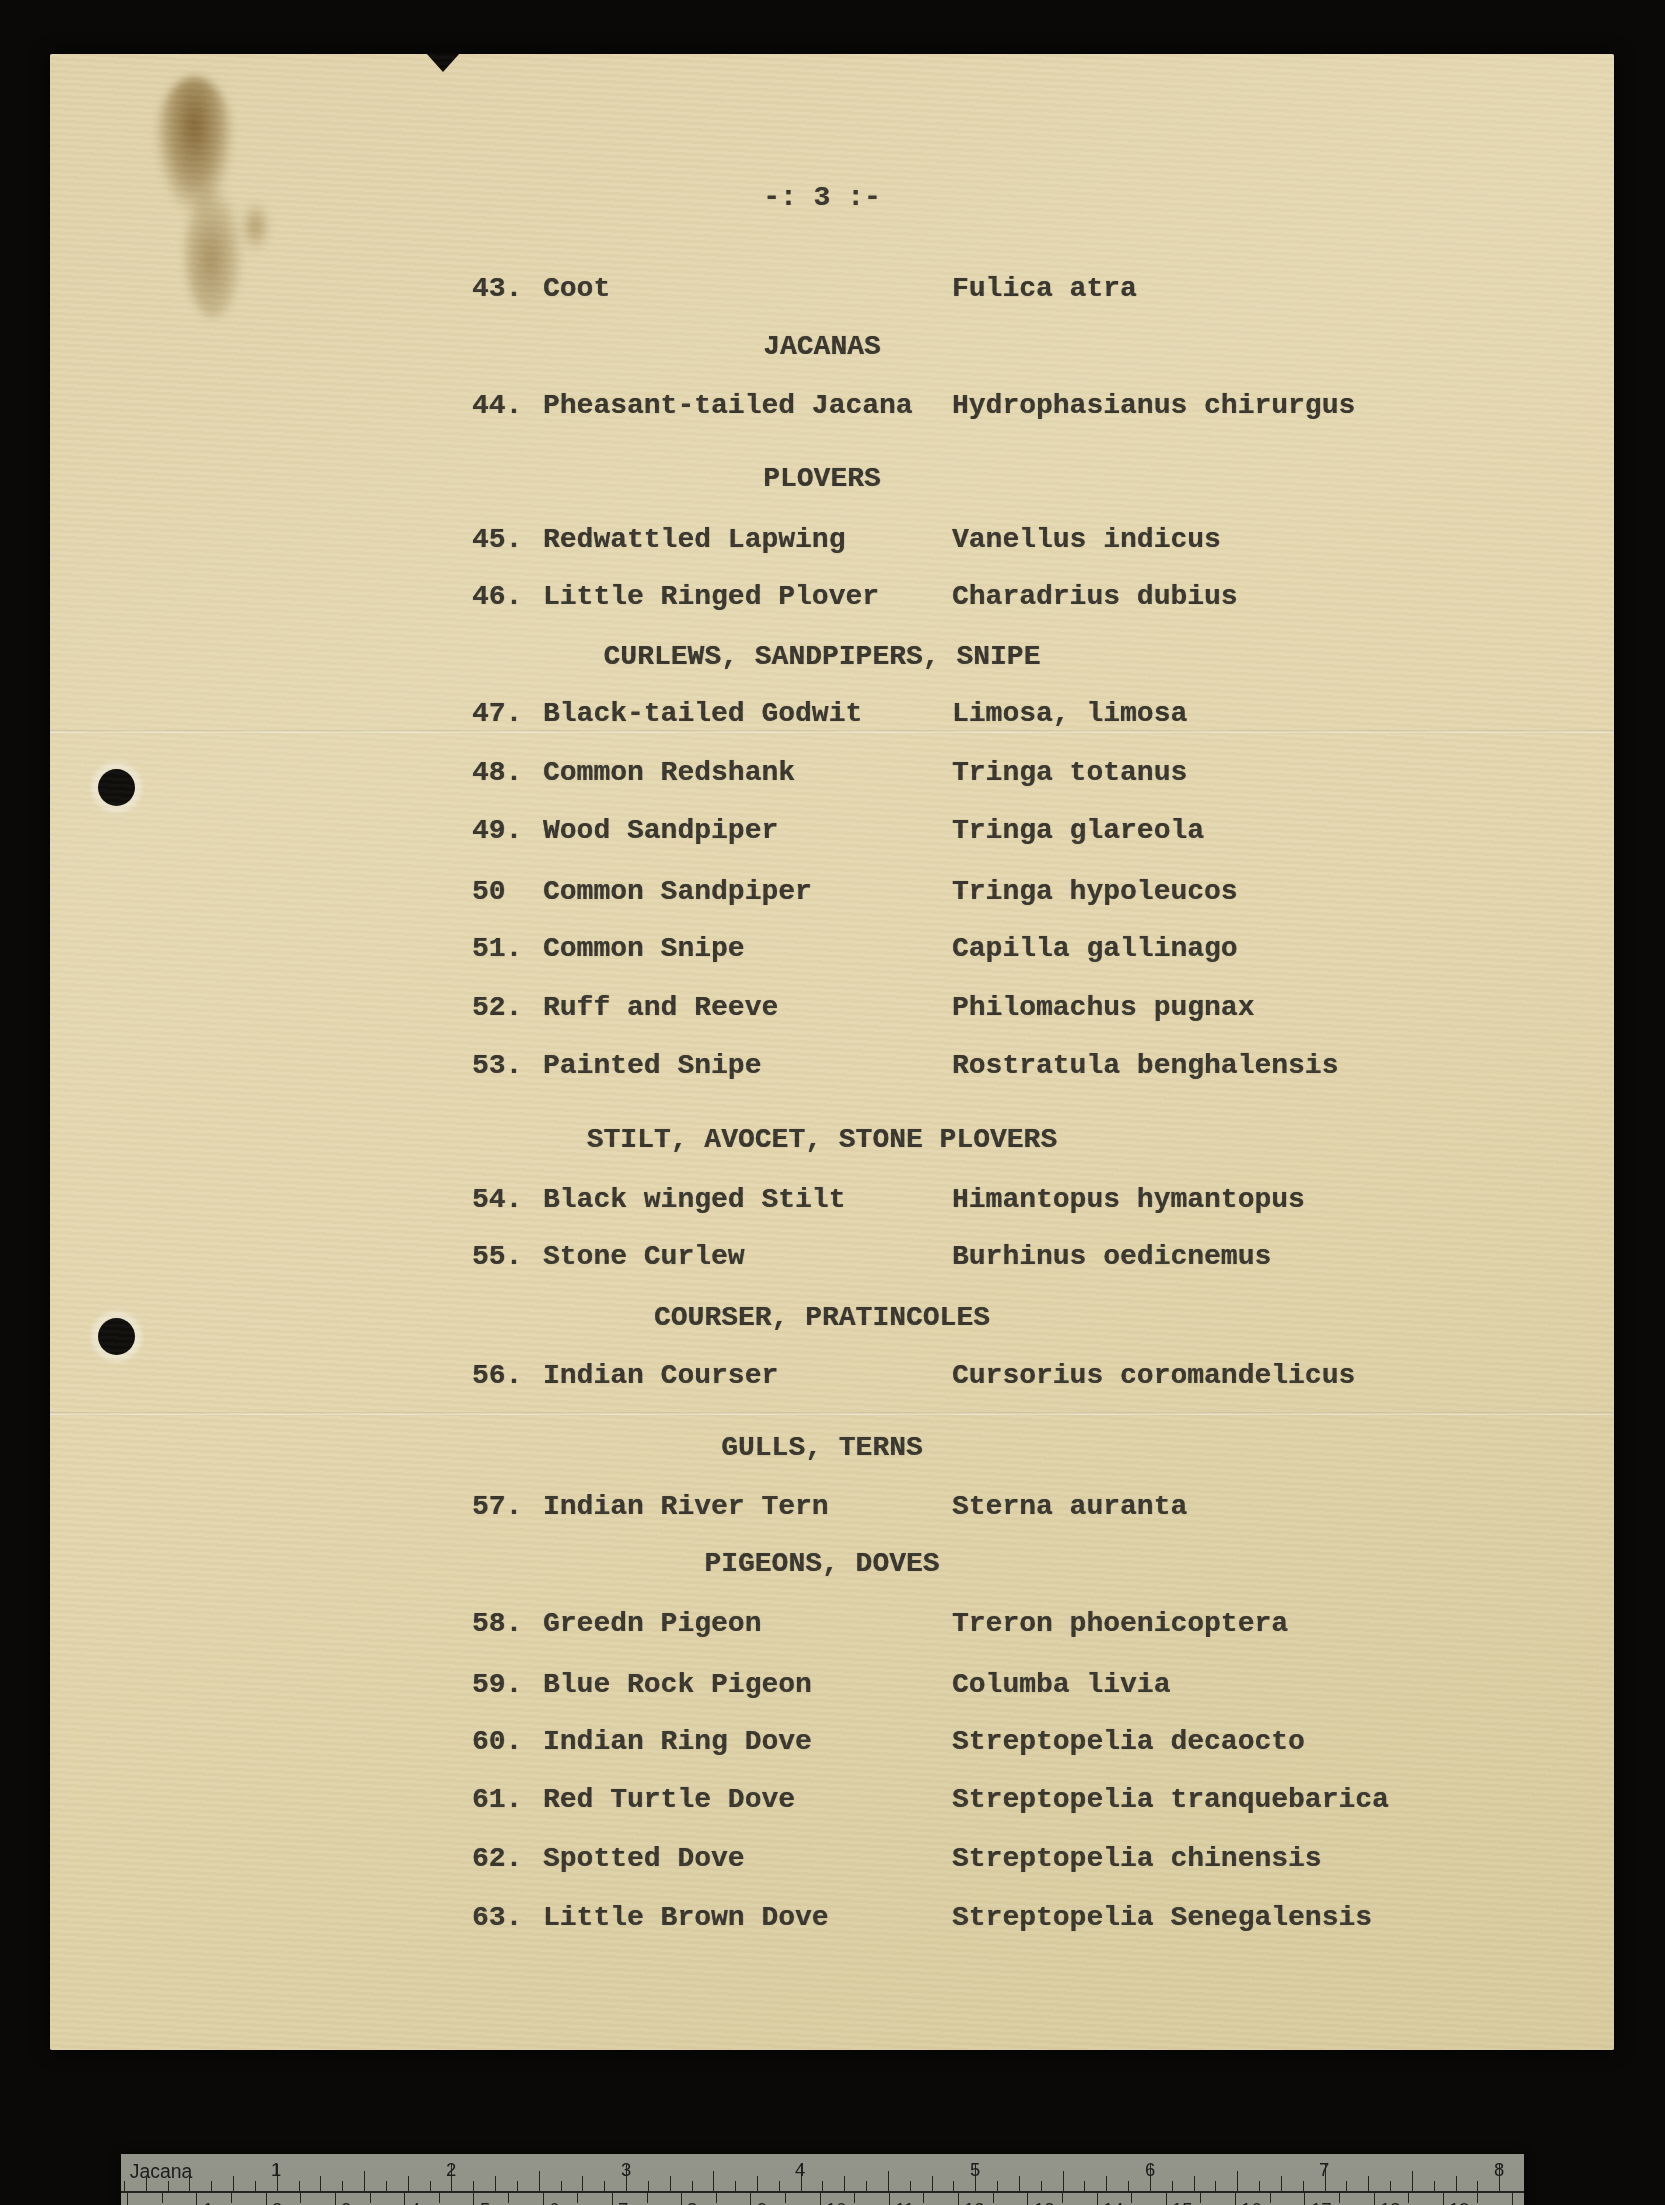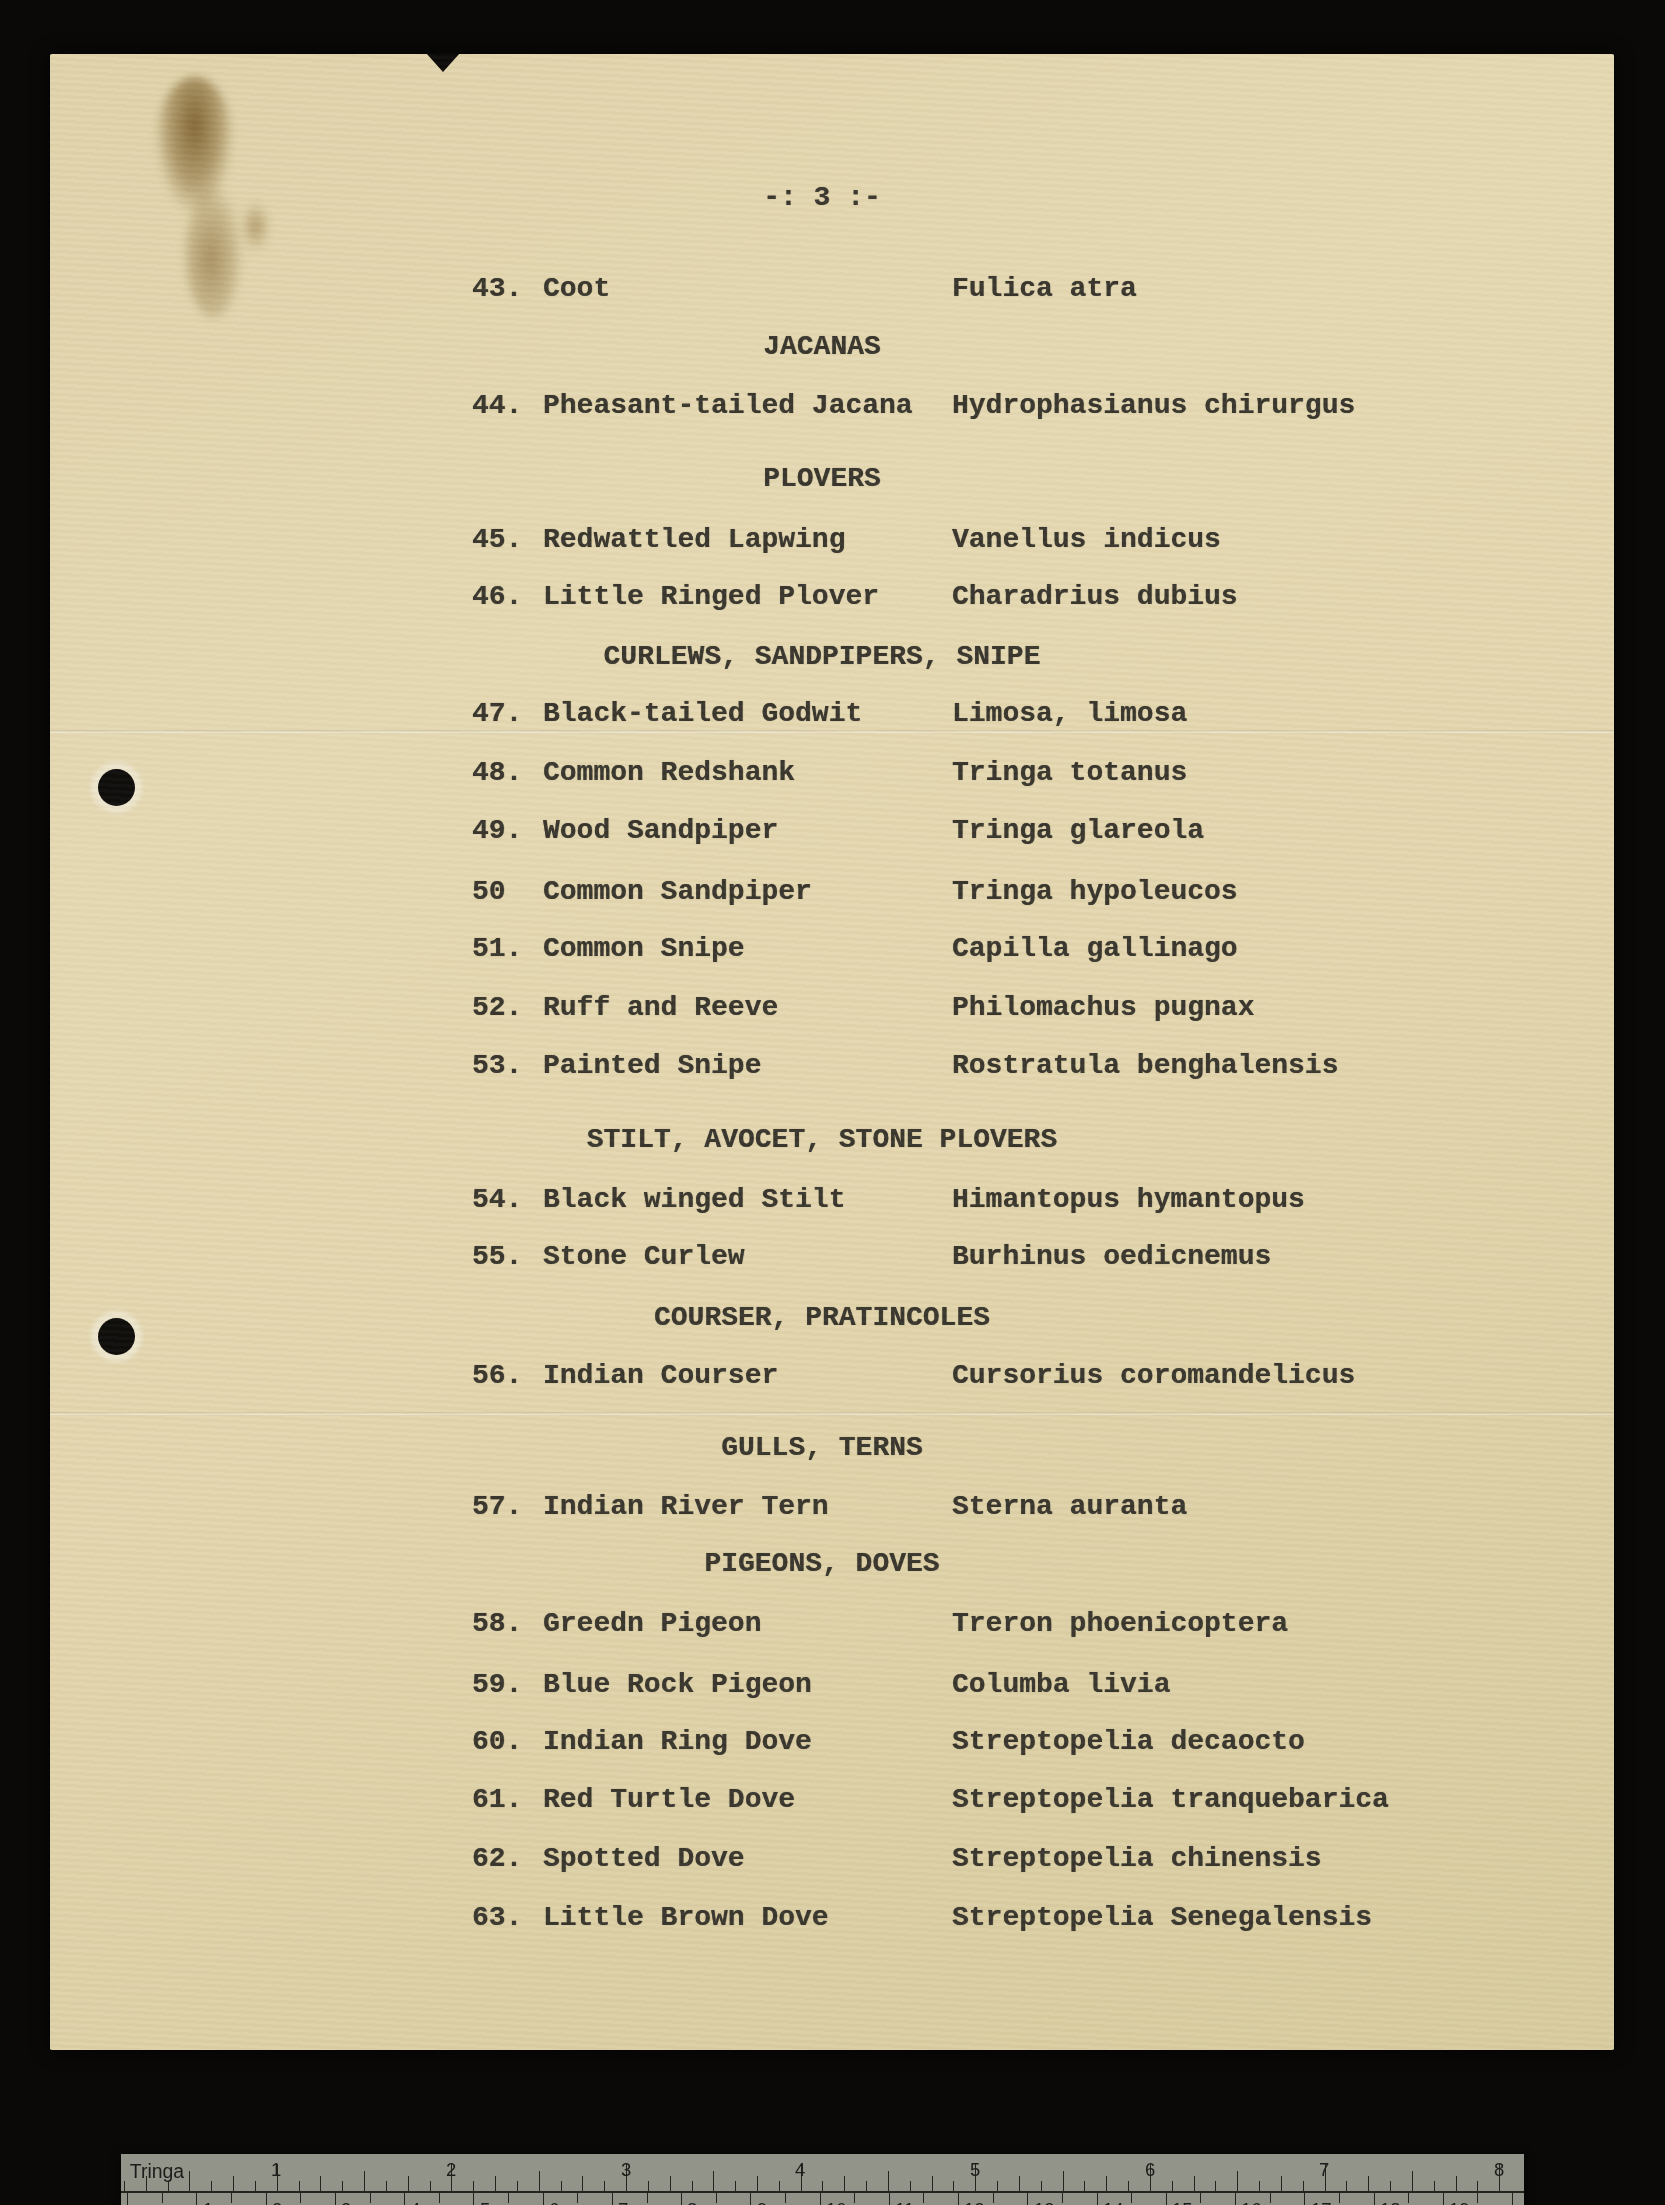--- a/index.html
+++ b/index.html
@@ -159,21 +159,21 @@
           <div class="entry-sci tw">Streptopelia chinensis</div>
         </div>
         <div class="row" style="top: 1848px;">
           <div class="entry-num-name tw"><span class="num">63.</span><span>Little Brown Dove</span></div>
           <div class="entry-sci tw">Streptopelia Senegalensis</div>
         </div>
       </div>
   </div>
 
   <div id="calbar">
-    <div id="inches-label">Tringa</div>
+    <div id="inches-label">Jacana</div>
     <div id="ruler-line"></div>
     <div id="ruler-ticks">
         <div class="tick" style="left: 2.9px; top: 26.5px; height: 10.6px;"></div>
         <div class="tick" style="left: 25px; top: 22px; height: 15px;"></div>
         <div class="tick" style="left: 47px; top: 26.5px; height: 10.6px;"></div>
         <div class="tick" style="left: 68px; top: 17px; height: 20px;"></div>
         <div class="tick" style="left: 90px; top: 26.5px; height: 10.6px;"></div>
         <div class="tick" style="left: 112px; top: 22px; height: 15px;"></div>
         <div class="tick" style="left: 134px; top: 26.5px; height: 10.6px;"></div>
         <div class="tick" style="left: 156px; top: 9.7px; height: 27px;"></div>

